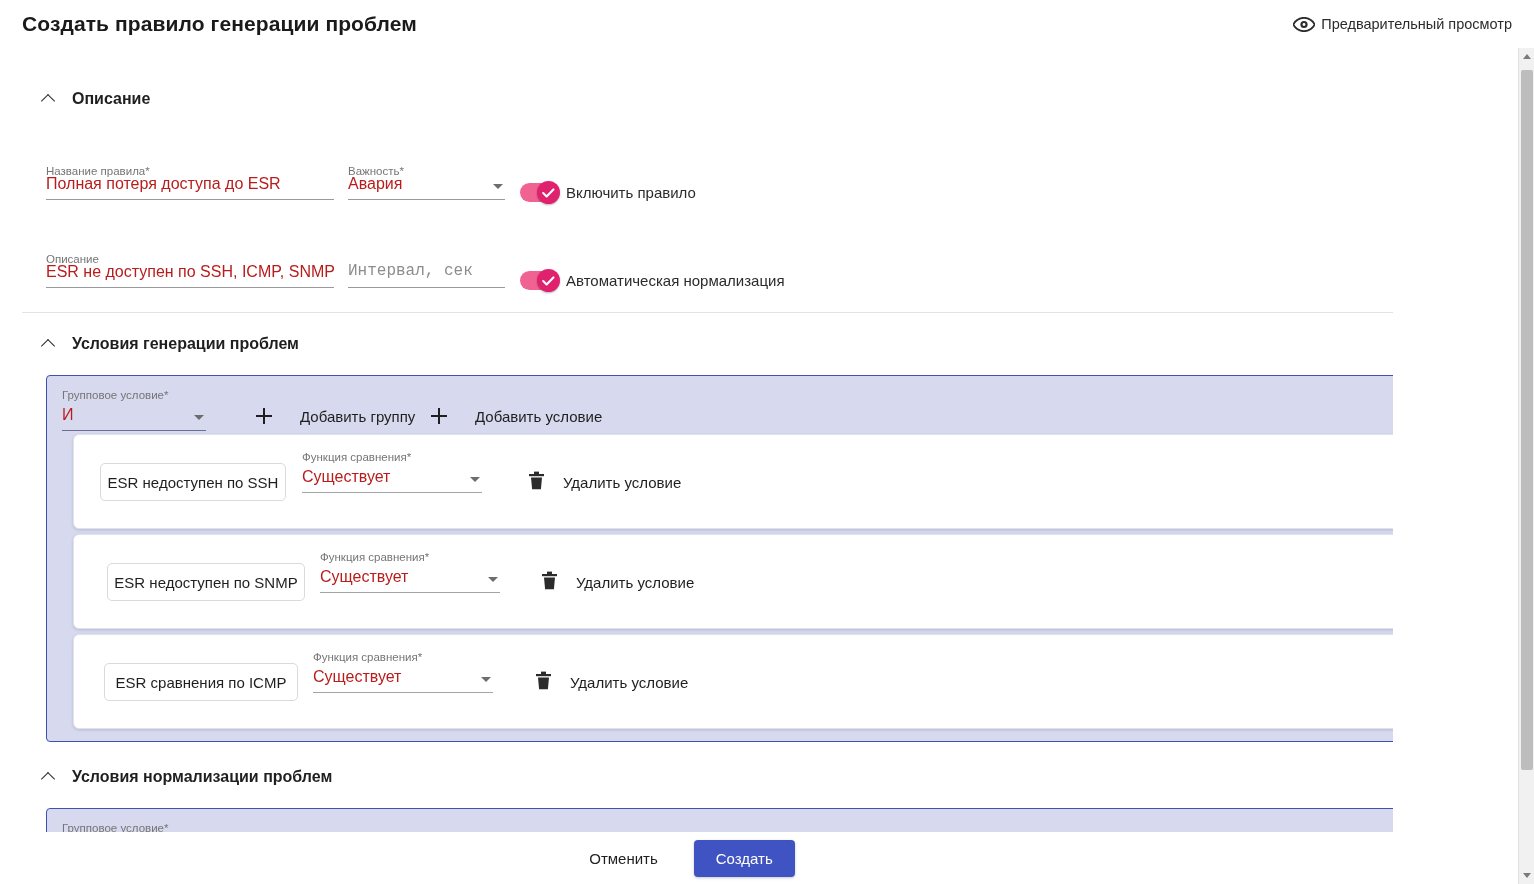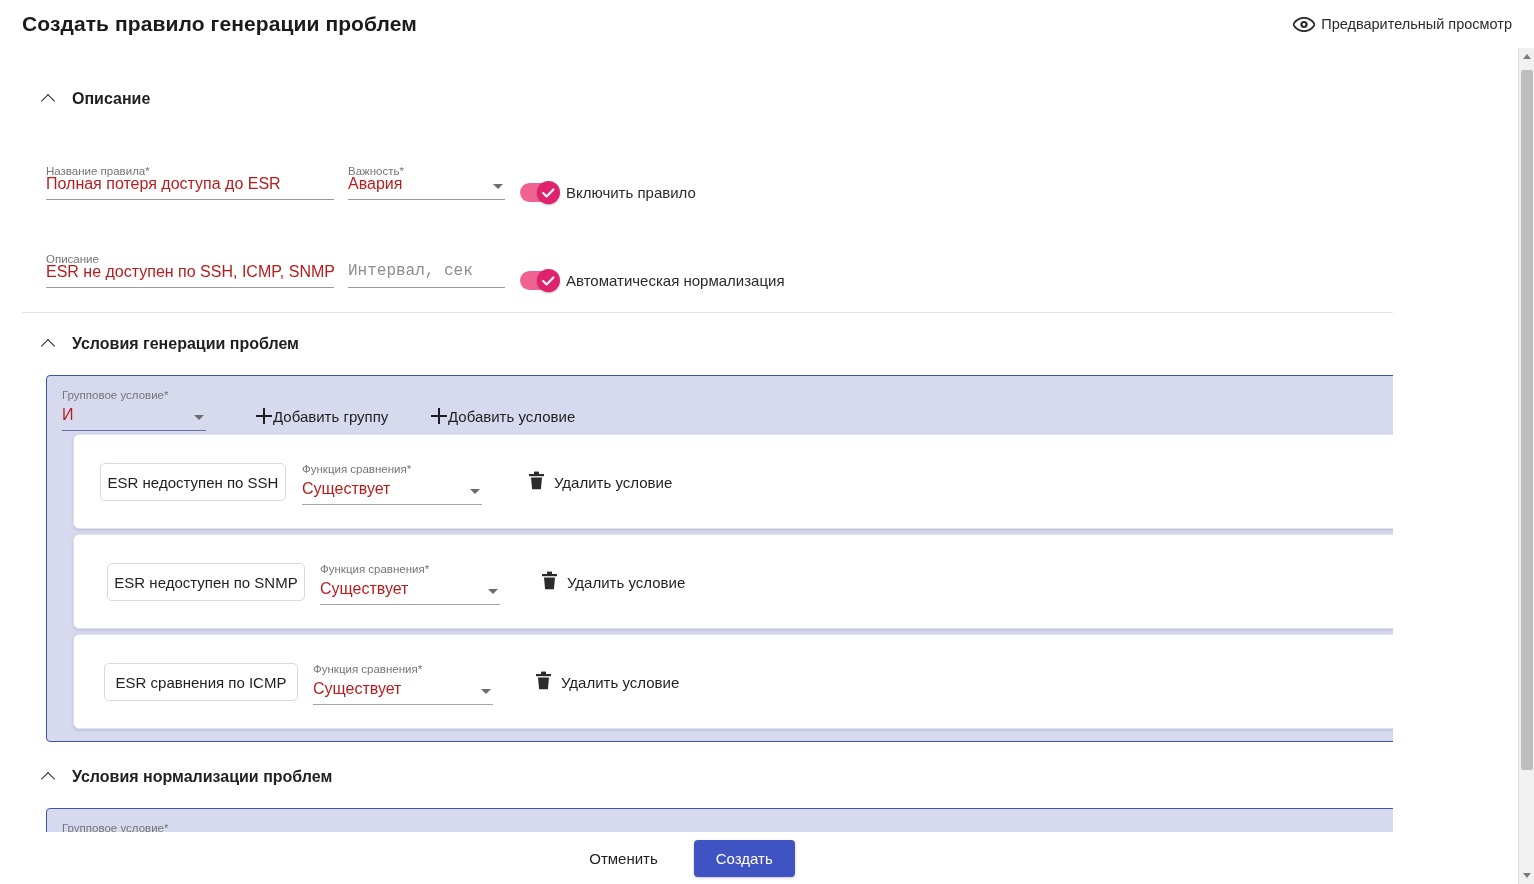--- a/index.html
+++ b/index.html
@@ -211,21 +211,21 @@
     position: absolute;
     left: 15px; top: 3px;
     width: 144px; height: 42px;
   }
   .group-select .underline { background: #6a6f96; }
   .addbtn {
     position: absolute;
     top: 21px;
     display: flex;
     align-items: center;
-    gap: 0;
+    gap: 27px;
     cursor: pointer;
     user-select: none;
   }
   .plus {
     position: relative;
     width: 18px; height: 18px;
     flex: 0 0 18px;
   }
   .plus::before, .plus::after {
     content: "";
@@ -265,31 +265,31 @@
     align-items: center;
     justify-content: center;
     padding: 0 14px;
     font-size: 15px;
     color: #1f1f1f;
     white-space: nowrap;
     cursor: pointer;
   }
   .cond-func {
     position: absolute;
-    top: 28px;
+    top: 16px;
     height: 42px;
     text-align: right;
   }
   .cond-func .underline { background: #a4a4a4; }
   .del-btn {
     position: absolute;
     top: 36px;
     display: flex;
     align-items: center;
-    gap: 9px;
+    gap: 18px;
     cursor: pointer;
     user-select: none;
   }
   .del-btn .lbl {
     font-size: 15px;
     color: #1f1f1f;
     white-space: nowrap;
   }
 
   

